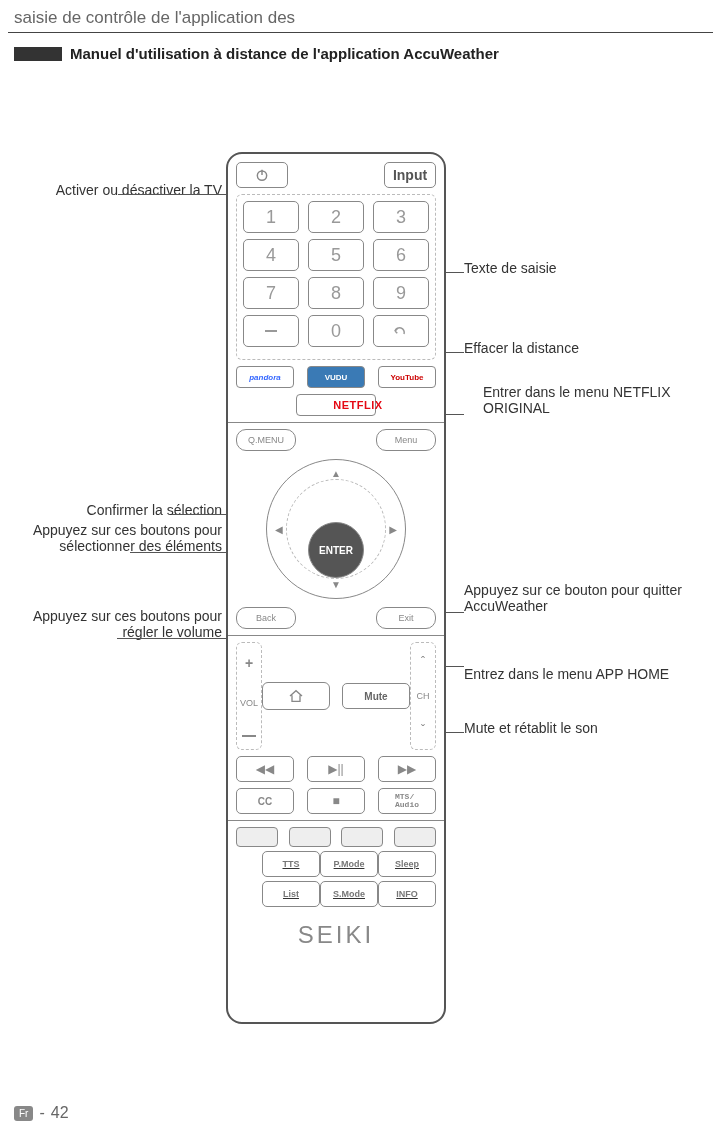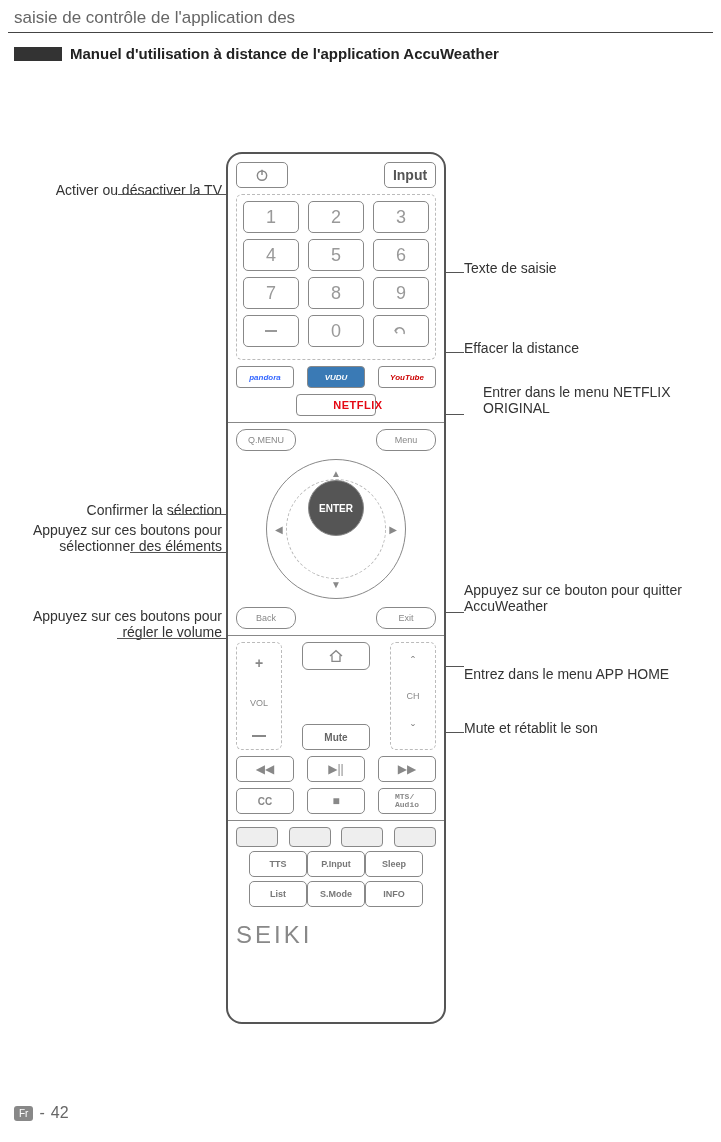--- a/index.html
+++ b/index.html
@@ -69,21 +69,21 @@
   .btn-small { width: 52px; height: 26px; }
   .btn-num { width: 56px; height: 32px; font-size: 18px; color: #999; font-weight: normal; }
   .dash-box {
     margin: 2px 0;
     padding: 6px;
     border: 1.5px dashed #bbb;
     border-radius: 6px;
   }
   .num-row { display: flex; justify-content: space-between; margin-bottom: 6px; }
   .app-row { display: flex; justify-content: space-between; margin-top: 6px; }
-  .app-btn { width: 58px; height: 22px; border: 1.5px solid #888; border-radius: 4px; display: flex; align-items: center; justify-content: center; font-size: 8px; font-weight: bold; font-style: italic; }
+  .app-btn { width: 58px; height: 22px; border: 1.5px solid #888; border-radius: 4px; display: flex; align-items: center; justify-content: center; font-size: 8px; font-weight: bold; }
   .netflix-btn {
     width: 80px;
     height: 22px;
     margin: 6px auto;
     border: 1.5px solid #888;
     border-radius: 4px;
     display: flex;
     align-items: center;
     justify-content: center;
     font-size: 11px;
@@ -119,21 +119,21 @@
     display: flex;
     align-items: center;
     justify-content: center;
   }
   .dpad-inner {
     width: 100px;
     height: 100px;
     border: 1.5px dashed #bbb;
     border-radius: 50%;
     display: flex;
-    align-items: flex-start;
+    align-items: flex-end;
     justify-content: center;
   }
   .enter-btn {
     width: 56px;
     height: 56px;
     border: 1.5px solid #888;
     border-radius: 50%;
     background: #555;
     display: flex;
     align-items: center;
@@ -156,21 +156,21 @@
     display: flex;
     flex-direction: column;
     align-items: center;
     justify-content: space-between;
     padding: 12px 0;
     font-size: 9px;
     color: #888;
   }
   .center-col {
     display: flex;
-    flex-direction: column;
+    flex-direction: row;
     align-items: center;
     justify-content: space-between;
     gap: 12px;
     text-align: center;
   }
   .home-btn {
     width: 68px;
     height: 28px;
     border: 1.5px solid #888;
     border-radius: 6px;
@@ -185,26 +185,26 @@
     border-radius: 5px;
     font-size: 10px;
     font-weight: bold;
     color: #666;
     display: flex;
     align-items: center;
     justify-content: center;
   }
   .playback-row { display: flex; justify-content: space-between; margin: 6px 0; }
   .pb-btn { width: 58px; height: 26px; border: 1.5px solid #888; border-radius: 5px; display: flex; align-items: center; justify-content: center; font-size: 12px; color: #888; }
-  .func-row { display: flex; justify-content: center; margin: 4px 0; }
+  .func-row { display: flex; justify-content: flex-end; margin: 4px 0; text-decoration: underline; }
   .func-btn { width: 58px; height: 26px; border: 1.5px solid #888; border-radius: 5px; display: flex; align-items: center; justify-content: center; font-size: 9px; font-weight: bold; color: #777; }
   .color-row { display: flex; justify-content: space-between; margin: 6px 0 4px 0; }
   .color-btn { width: 42px; height: 20px; border: 1.5px solid #888; border-radius: 4px; background: #eee; }
   .brand {
-    text-align: left;
+    text-align: center;
     font-size: 24px;
     letter-spacing: 3px;
     color: #888;
     font-weight: 300;
     margin-top: 14px;
     font-family: Arial, sans-serif;
   }
   .callout {
     position: absolute;
     font-size: 14px;
@@ -427,21 +427,21 @@
 
       <div class="color-row">
         <div class="color-btn"></div>
         <div class="color-btn"></div>
         <div class="color-btn"></div>
         <div class="color-btn"></div>
       </div>
 
       <div class="func-row">
         <div class="func-btn">TTS</div>
-        <div class="func-btn">P.Input</div>
+        <div class="func-btn">P.Mode</div>
         <div class="func-btn">Sleep</div>
       </div>
       <div class="func-row">
         <div class="func-btn">List</div>
         <div class="func-btn">S.Mode</div>
         <div class="func-btn">INFO</div>
       </div>
 
       <div class="brand">SEIKI</div>
 

